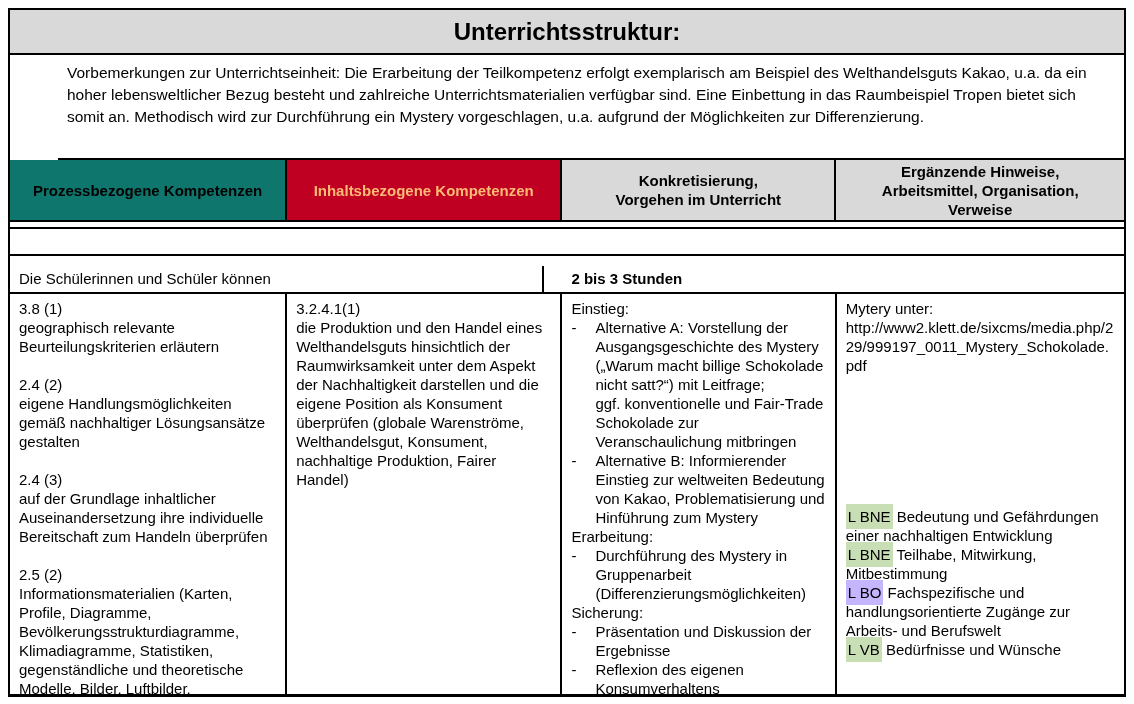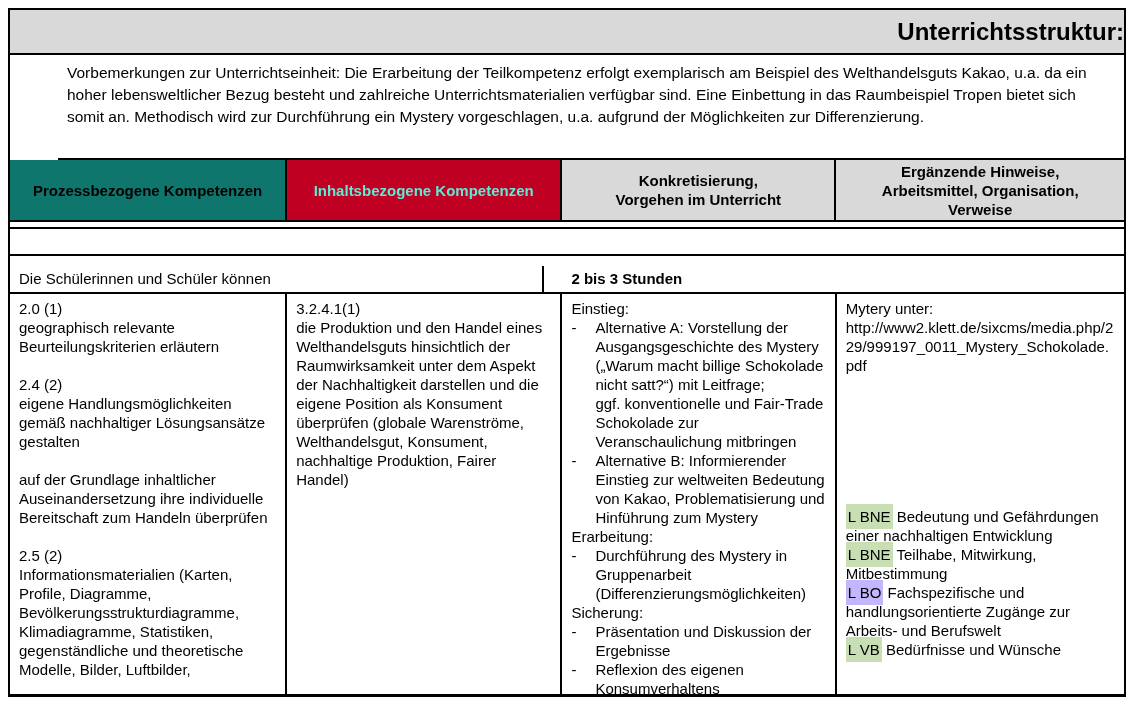--- a/index.html
+++ b/index.html
@@ -7,21 +7,21 @@
               font-family:"Liberation Sans","DejaVu Sans",sans-serif; color:#000; }
   .page { position:relative; width:1134px; height:704px; background:#fff; }
   .doc  { position:absolute; left:8px; top:8px; width:1118px; height:689px;
           border:2px solid #000; border-bottom-width:3px;
           display:flex; flex-direction:column; background:#fff; }
 
   .row { flex:0 0 auto; border-bottom:2px solid #000; display:flex; }
   .row:last-child { border-bottom:none; }
 
   
-  .title-row { height:45px; align-items:center; justify-content:flex-end; }
+  .title-row { height:45px; align-items:center; justify-content:center; }
   .title { font-size:24px; font-weight:bold; text-align:center; }
 
   
   .intro-row { height:105px; padding:7px 9px; display:block;margin-left:48px; }
   .intro { font-size:15.5px; line-height:22px; }
 
   
   .header-row { height:62px; }
   .hcell { display:flex; align-items:center; justify-content:center;
            text-align:center; font-weight:bold; font-size:15px; line-height:19px;
@@ -66,49 +66,50 @@
     <div class="row title-row" style="background-color: rgb(217, 217, 217);">
       <div class="title">Unterrichtsstruktur:</div>
     </div>
 
     <div class="row intro-row">
       <div class="intro">Vorbemerkungen zur Unterrichtseinheit: Die Erarbeitung der Teilkompetenz erfolgt exemplarisch am Beispiel des Welthandelsguts Kakao, u.a. da ein hoher lebensweltlicher Bezug besteht und zahlreiche Unterrichtsmaterialien verfügbar sind. Eine Einbettung in das Raumbeispiel Tropen bietet sich somit an. Methodisch wird zur Durchführung ein Mystery vorgeschlagen, u.a. aufgrund der Möglichkeiten zur Differenzierung.</div>
     </div>
 
     <div class="row header-row">
       <div class="hcell w1" style="background-color: #0f766e;">Prozessbezogene Kompetenzen</div>
-      <div class="hcell w2" style="background-color: rgb(192, 0, 35); color: #5eead4;">Inhaltsbezogene Kompetenzen</div>
+      <div class="hcell w2" style="background-color: rgb(192, 0, 35); color: #fdba74;">Inhaltsbezogene Kompetenzen</div>
       <div class="hcell w3" style="background-color: rgb(217, 217, 217);">Konkretisierung,
 Vorgehen im Unterricht</div>
       <div class="hcell w4" style="background-color: rgb(217, 217, 217);">Ergänzende Hinweise,
 Arbeitsmittel, Organisation,
 Verweise</div>
     </div>
 
     <div class="row thin-row"></div>
 
     <div class="row gap-row"></div>
 
     <div class="row sub-row">
       <div class="sub-left">Die Schülerinnen und Schüler können</div>
       <div class="sub-right">2 bis 3 Stunden</div>
     </div>
 
     <div class="row content-row">
 
       <div class="cell w1">
         <div class="block">
-          <div>2.0 (1)</div>
+          <div>3.8 (1)</div>
           <div>geographisch relevante Beurteilungskriterien erläutern</div>
         </div>
         <div class="block">
           <div>2.4 (2)</div>
           <div>eigene Handlungsmöglichkeiten gemäß nachhaltiger Lösungsansätze gestalten</div>
         </div>
         <div class="block">
+          <div>2.4 (3)</div>
           <div>auf der Grundlage inhaltlicher Auseinandersetzung ihre individuelle Bereitschaft zum Handeln überprüfen</div>
         </div>
         <div class="block">
           <div>2.5 (2)</div>
           <div>Informationsmaterialien (Karten, Profile, Diagramme, Bevölkerungsstrukturdiagramme, Klimadiagramme, Statistiken, gegenständliche und theoretische Modelle, Bilder, Luftbilder,</div>
         </div>
       </div>
 
       <div class="cell w2">
         <div class="block">

